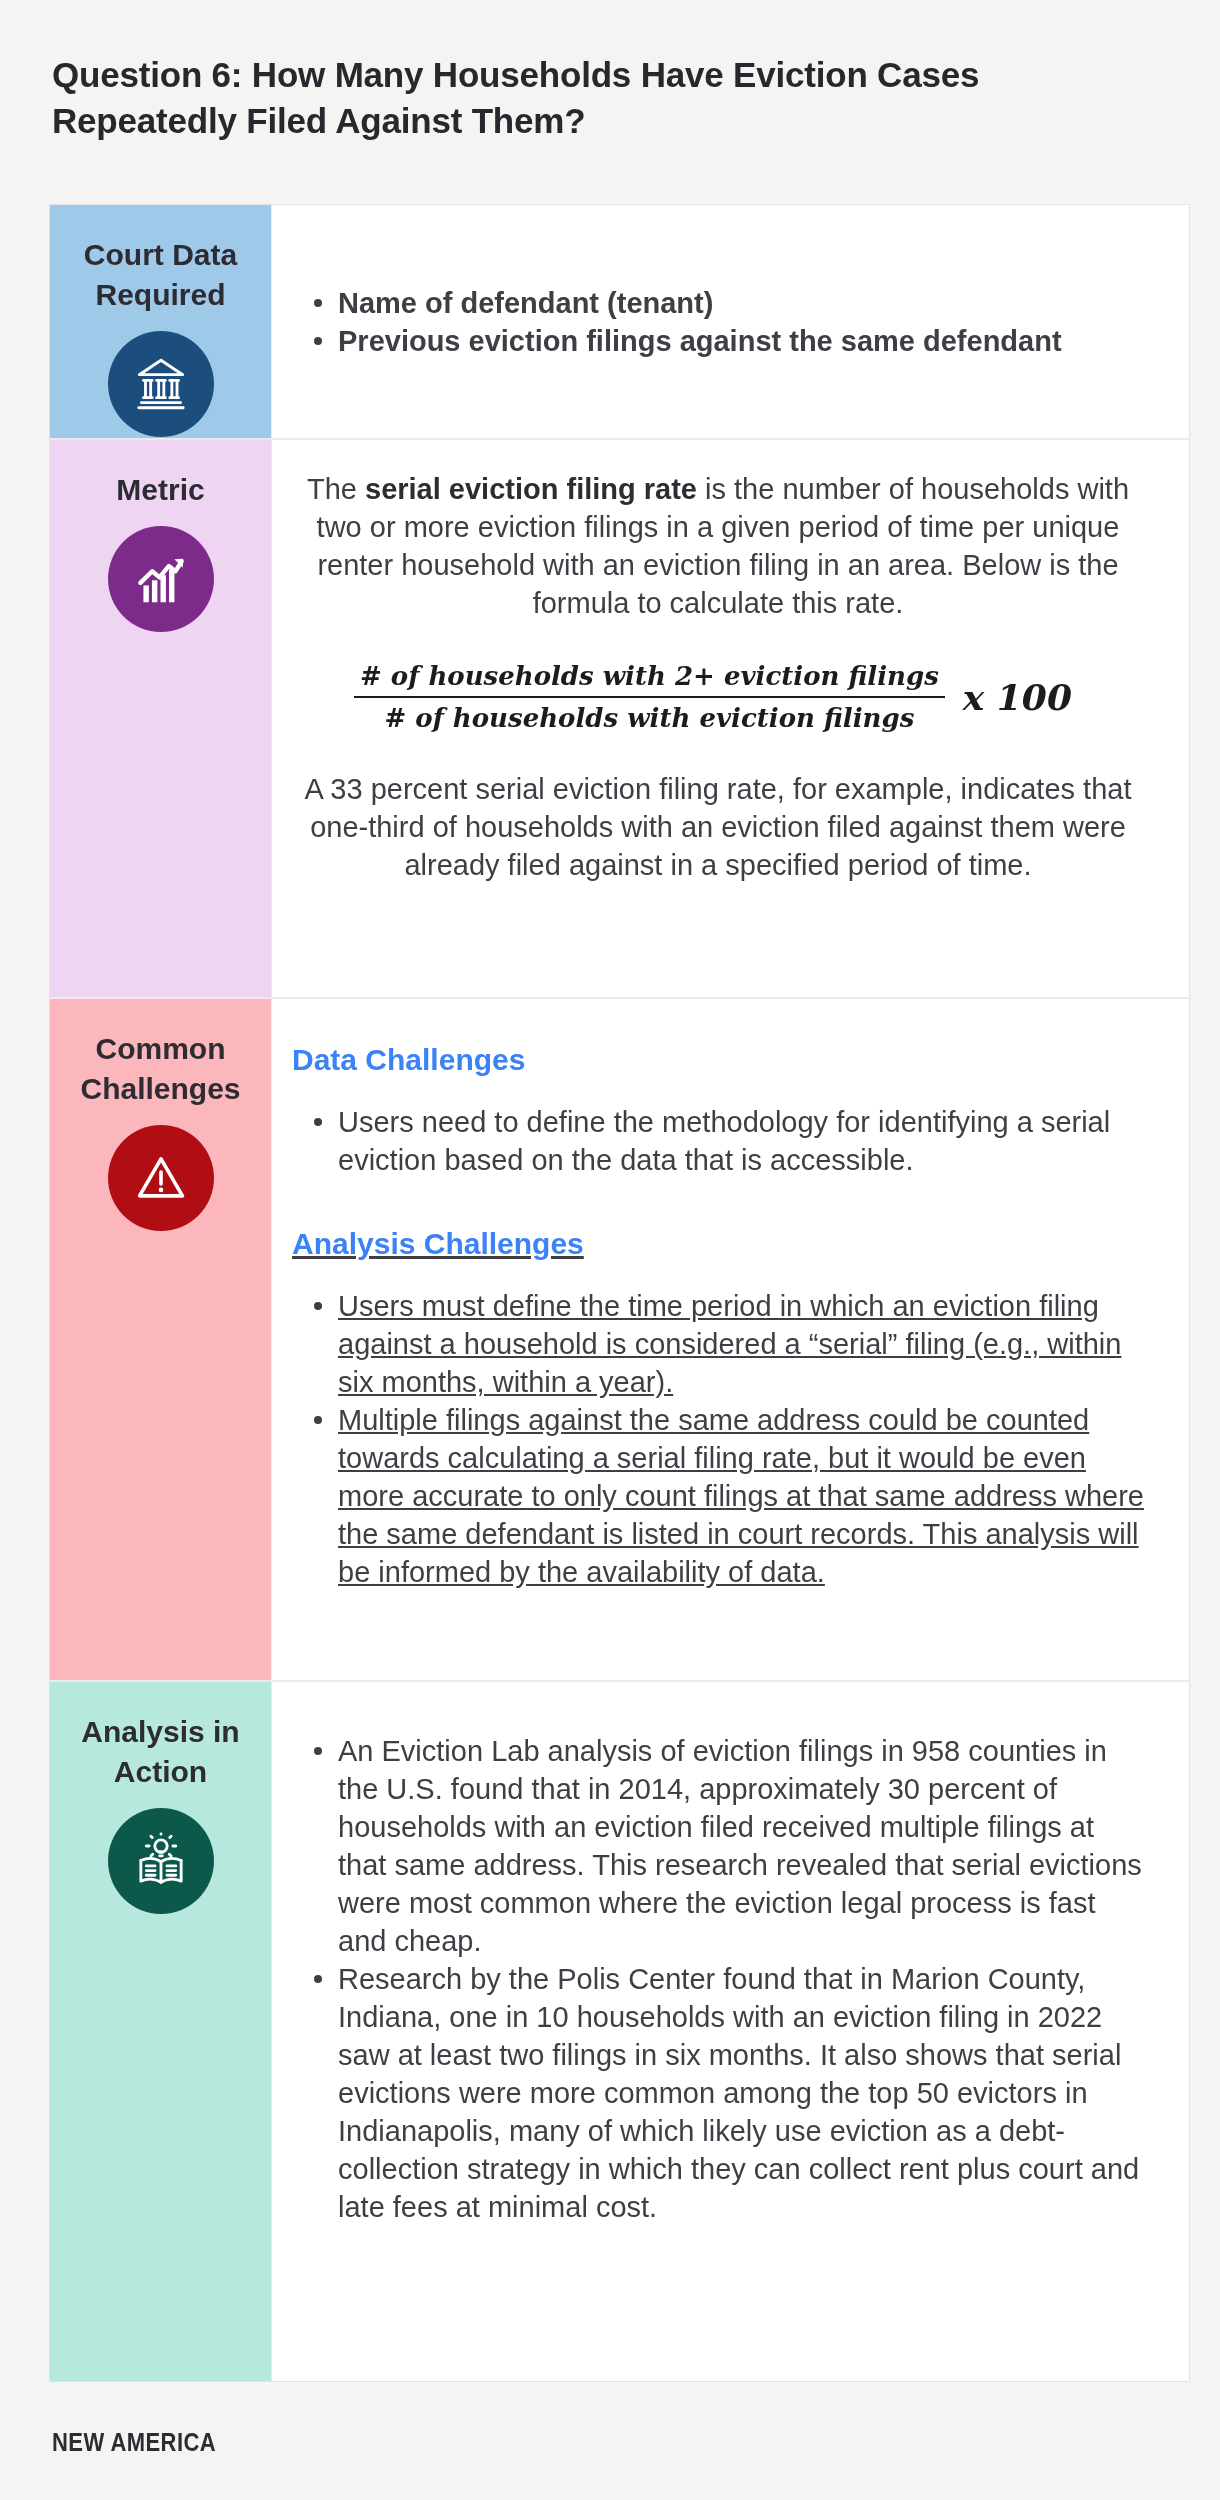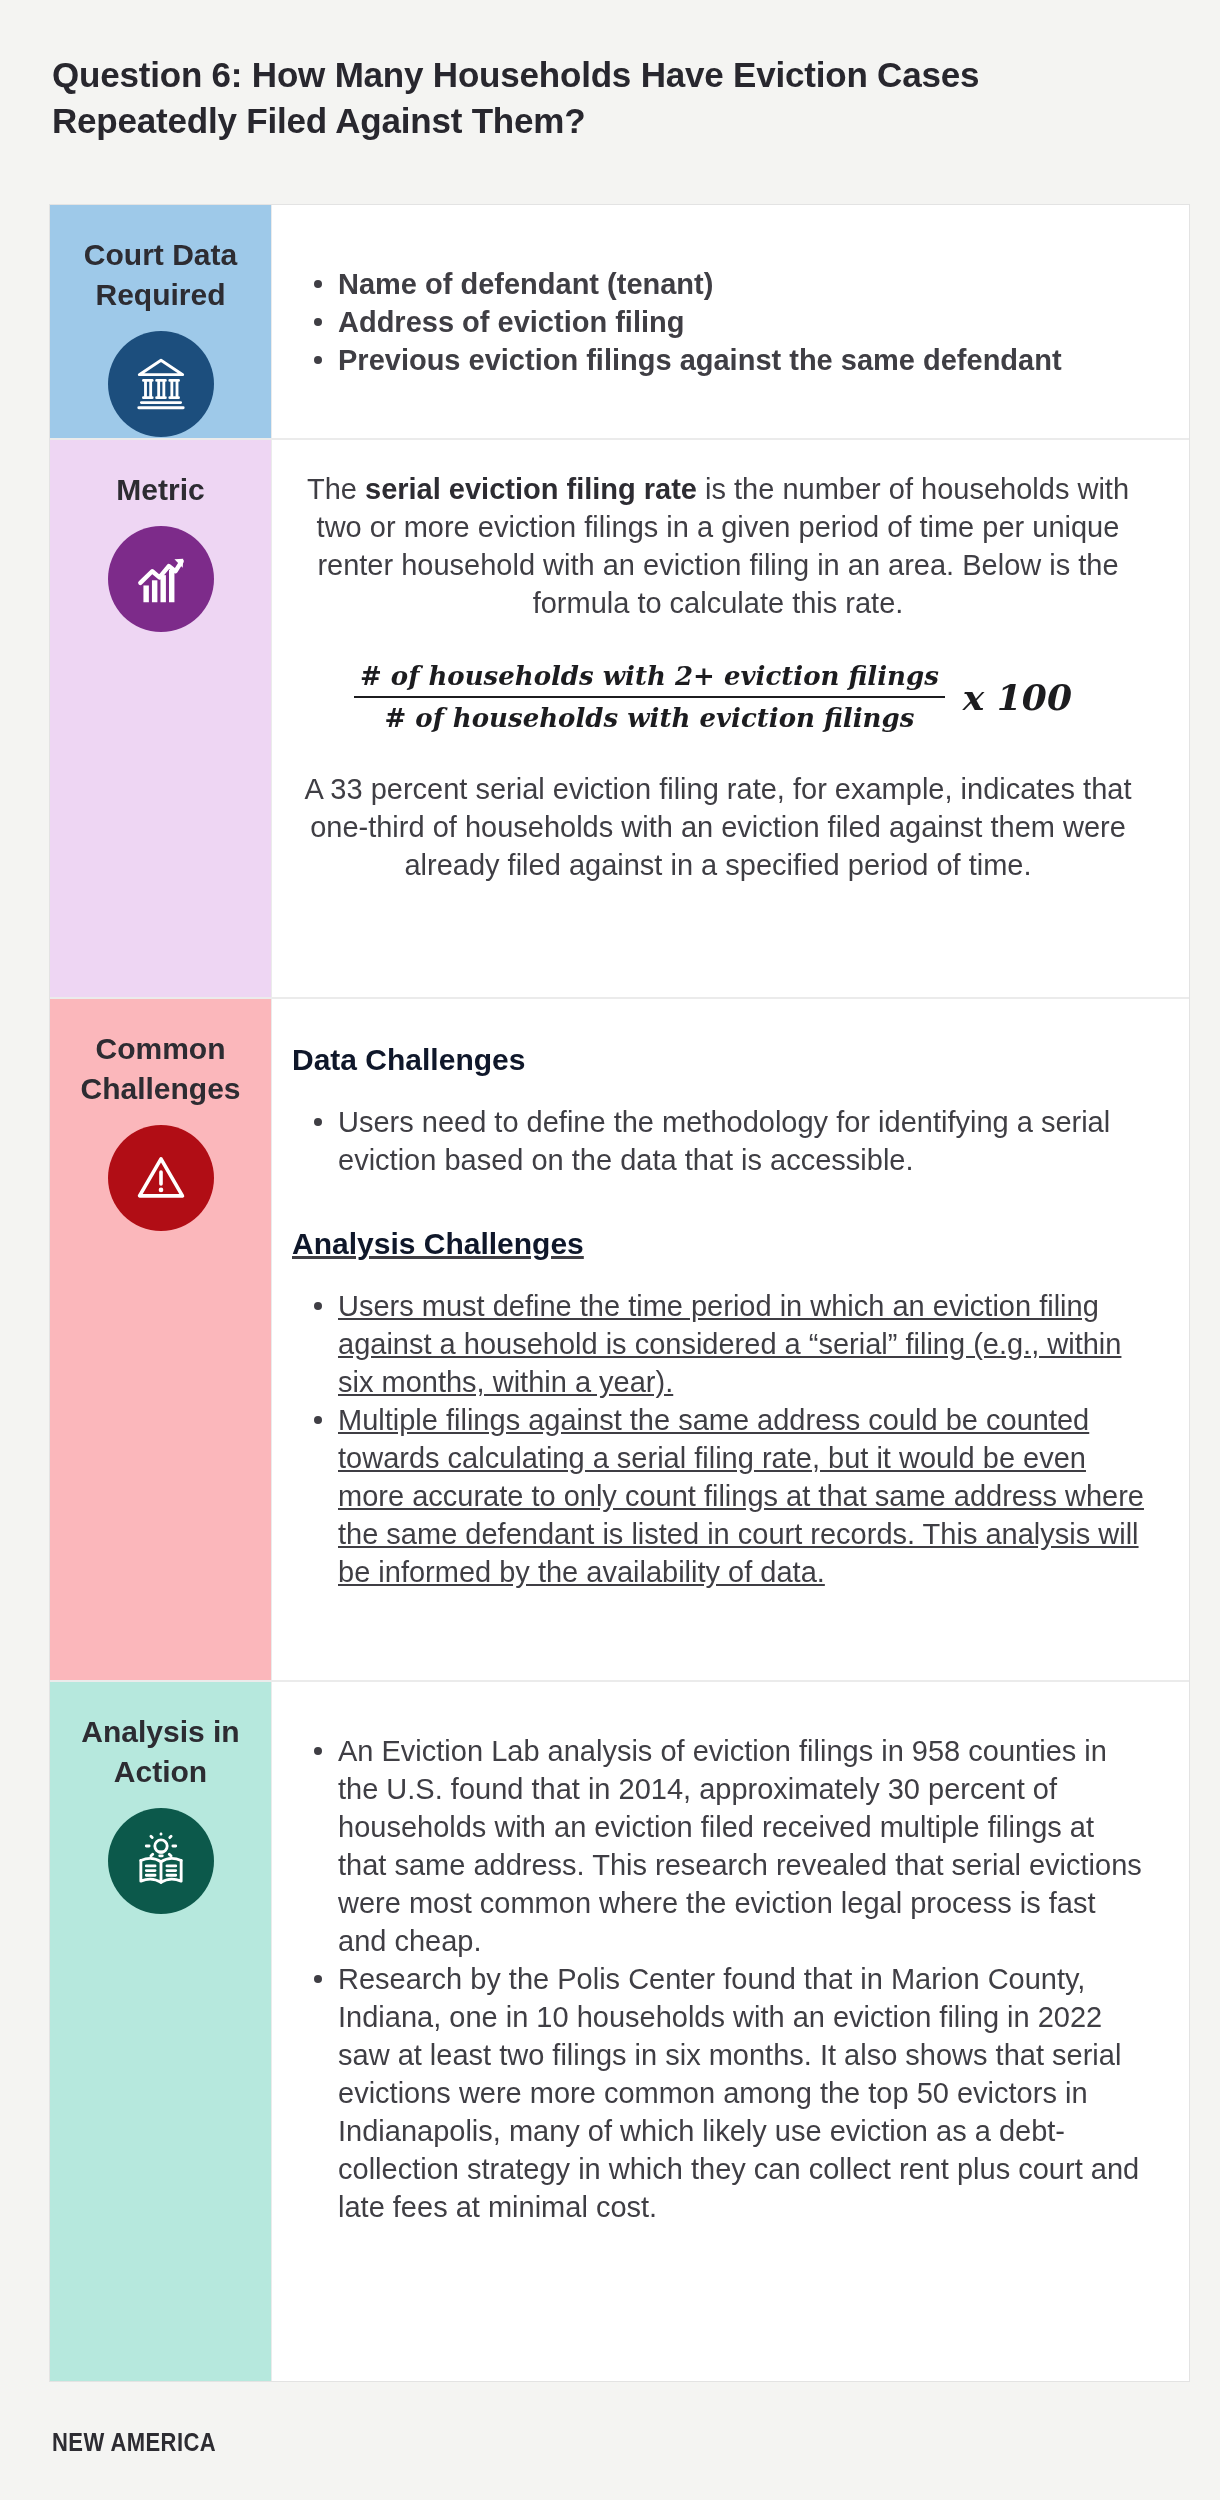--- a/index.html
+++ b/index.html
@@ -74,21 +74,21 @@
     left: 22px; top: 15px;
     width: 8px; height: 8px;
     border-radius: 50%;
     background: #3f3e44;
   }
   .para { margin: 0 0 0 0; text-align: center; }
   .para b { color: #2d2c32; }
   .section-heading {
     font-size: 30px;
     font-weight: bold;
-    color: #0f172a;
+    color: #3b82f6;
     margin-bottom: 24px;
   }
   .section + .section { margin-top: 46px; text-decoration: underline; }
   .formula {
     margin: 36px 0 34px 62px;
     display: inline-flex;
     align-items: center;
     font-family: "DejaVu Serif", "Liberation Serif", serif;
     font-style: italic;
     font-weight: bold;
@@ -127,21 +127,20 @@
           <path d="M5.2 10.6 h3.4 M10.3 10.6 h3.4 M15.4 10.6 h3.4"></path>
           <path d="M6 11.1 v5.6 M8 11.1 v5.6 M11.1 11.1 v5.6 M13.1 11.1 v5.6 M16.2 11.1 v5.6 M18.2 11.1 v5.6"></path>
           <path d="M5.2 17.3 h3.4 M10.3 17.3 h3.4 M15.4 17.3 h3.4"></path>
           <path d="M4.4 19.2 h15.2 M3.4 21.2 h17.2"></path>
         </svg>
       </div>
     </div>
     <div class="cell-right">
       <ul class="bullets content">
         <li>Name of defendant (tenant)</li>
-        <li>Address of eviction filing</li>
         <li>Previous eviction filings against the same defendant</li>
       </ul>
     </div>
   </div>
 
   <div class="info-row r2">
     <div class="cell-left" style="background-color: rgb(238, 214, 243);">
       <div class="cell-label">Metric</div>
       <div class="icon-circle" style="background-color: rgb(125, 43, 138);">
         <svg viewBox="0 0 24 24">

